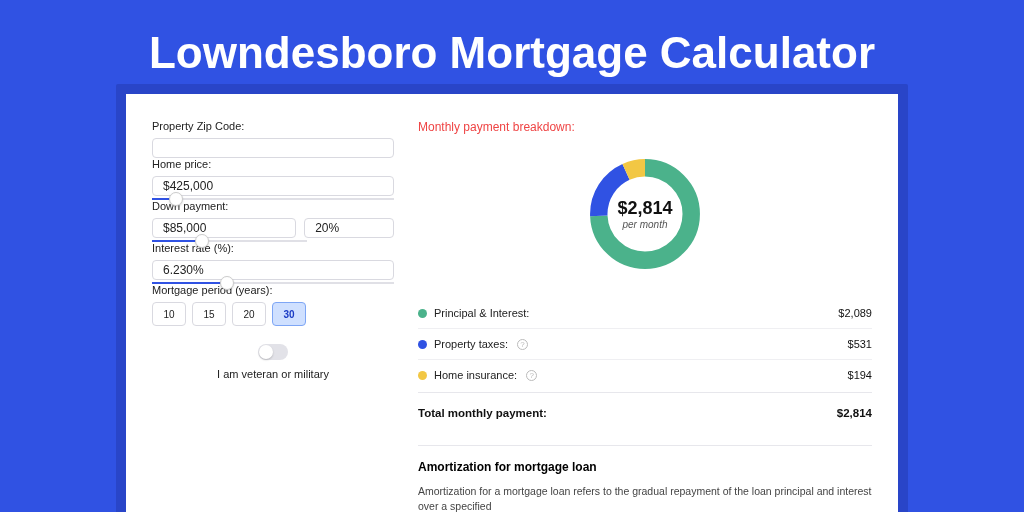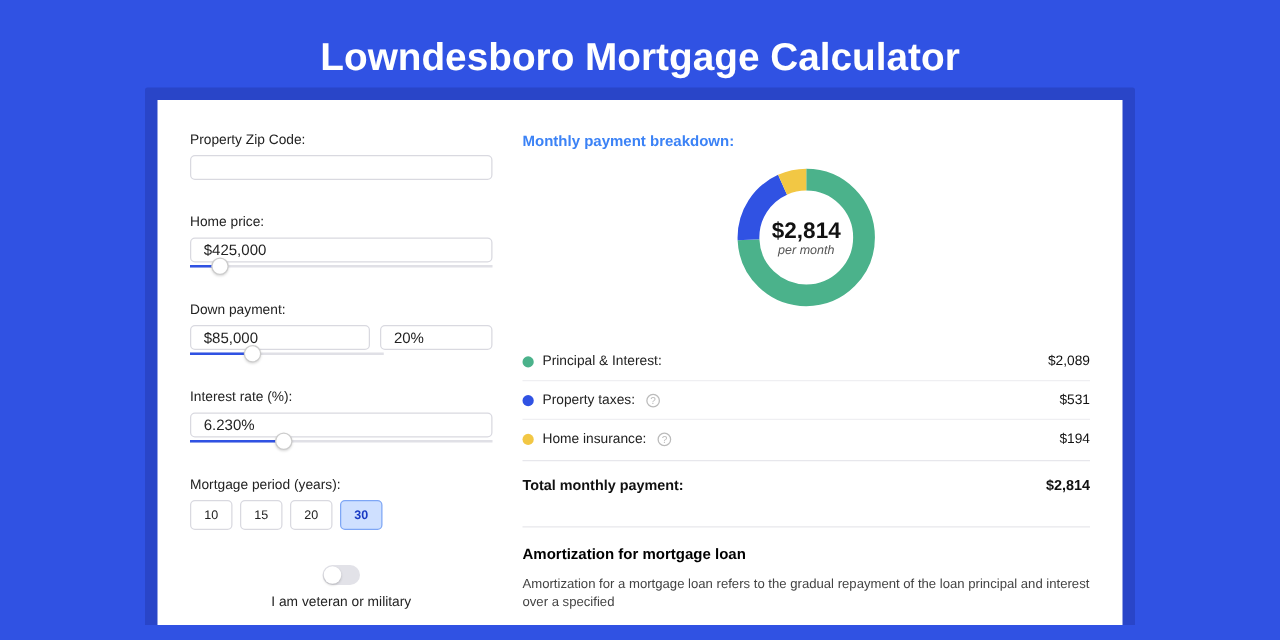--- a/index.html
+++ b/index.html
@@ -5,21 +5,21 @@
   * { box-sizing: border-box; margin: 0; padding: 0; }
   body {
     font-family: -apple-system, BlinkMacSystemFont, "Segoe UI", Arial, sans-serif;
     background: #3052e3;
     width: 1024px;
     height: 512px;
     overflow: hidden;
   }
   .page-title {
     color: #fff;
-    font-size: 31px;
+    font-size: 44px;
     font-weight: 700;
     text-align: center;
     padding: 28px 0 6px 0;
   }
   .card-wrap {
     width: 792px;
     margin: 0 auto;
     background: #2945c8;
     padding: 10px 10px 0 10px;
     border-radius: 2px 2px 0 0;
@@ -42,21 +42,21 @@
   .text-input {
     width: 100%;
     height: 20px;
     border: 1px solid #d9d9e0;
     border-radius: 4px;
     padding: 0 10px;
     font-size: 12px;
     color: #222;
     background: #fff;
   }
-  .field-block { margin-bottom: 28px; }
+  .field-block { margin-bottom: 0; }
   .slider-track {
     position: relative;
     height: 2px;
     background: #e0e0e6;
     margin-top: 2px;
   }
   .slider-fill {
     position: absolute; left: 0; top: 0; height: 2px; background: #3052e3;
   }
   .slider-thumb {
@@ -95,21 +95,22 @@
     background: #e2e2e8; position: relative; cursor: pointer;
   }
   .toggle-knob {
     position: absolute; left: 1px; top: 1px;
     width: 14px; height: 14px; border-radius: 50%;
     background: #fff; box-shadow: 0 1px 2px rgba(0,0,0,0.2);
   }
   .toggle-label { font-size: 11px; color: #222; }
 
   .section-title {
-    font-size: 12px; font-weight: 700; color: #3b82f6;
+    font-size: 12px; font-weight: 400; color: #ef4444;
+    margin-bottom: 10px;
   }
   .donut-wrap {
     display: flex; justify-content: center; align-items: center;
     height: 140px; margin-bottom: 14px;
   }
   .donut {
     position: relative; width: 122px; height: 122px;
   }
   .donut svg { width: 122px; height: 122px; transform: rotate(-90deg); }
   .donut-center {

